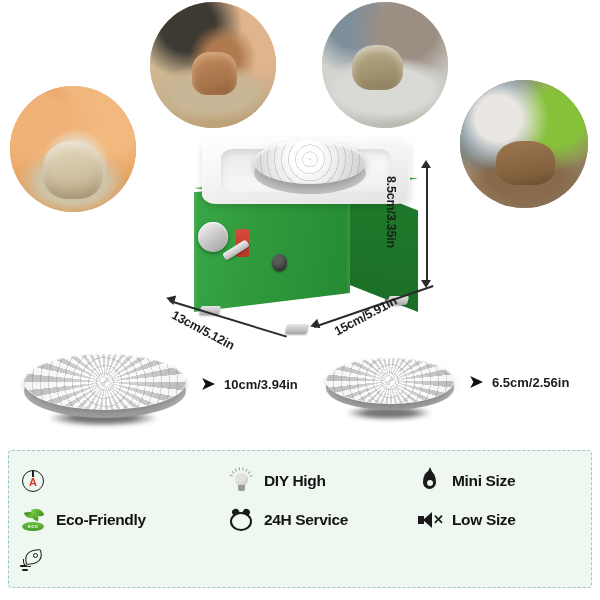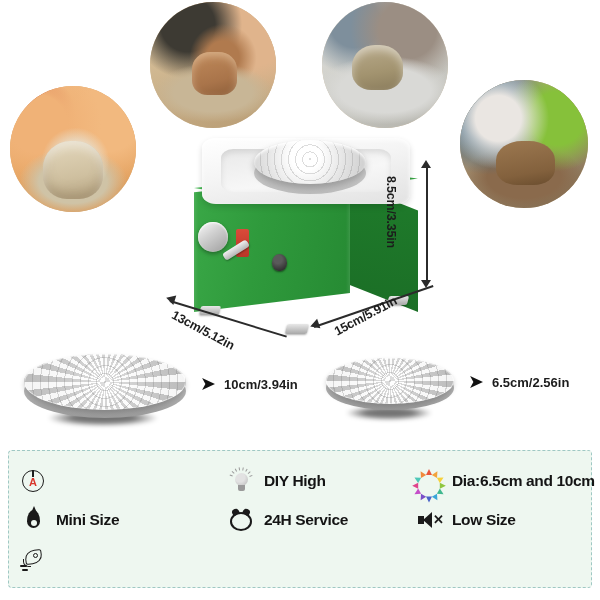--- a/index.html
+++ b/index.html
@@ -598,47 +598,40 @@
               <i style="transform: translate(-50%, -50%) rotate(230deg) translateY(9px);"></i>
               <i style="transform: translate(-50%, -50%) rotate(250deg) translateY(9px);"></i>
             </span>
           <span class="ic-bulb-glass"></span>
           <span class="ic-bulb-base"></span>
         </span>
       </span>
       <span class="feat-label">DIY High</span>
     </div>
 
-    <div class="feat">
-      <span class="feat-ico">
-        <span class="ic-wheel" id="color-wheel">
-            <i style="color: rgb(232, 85, 60); transform: translate(-50%, -50%) rotate(0deg) translateY(-9px);"></i>
-            <i style="color: rgb(242, 163, 60); transform: translate(-50%, -50%) rotate(30deg) translateY(-9px);"></i>
-            <i style="color: rgb(246, 209, 59); transform: translate(-50%, -50%) rotate(60deg) translateY(-9px);"></i>
-            <i style="color: rgb(143, 198, 63); transform: translate(-50%, -50%) rotate(90deg) translateY(-9px);"></i>
-            <i style="color: rgb(63, 184, 143); transform: translate(-50%, -50%) rotate(120deg) translateY(-9px);"></i>
-            <i style="color: rgb(58, 166, 216); transform: translate(-50%, -50%) rotate(150deg) translateY(-9px);"></i>
-            <i style="color: rgb(74, 99, 200); transform: translate(-50%, -50%) rotate(180deg) translateY(-9px);"></i>
-            <i style="color: rgb(122, 78, 200); transform: translate(-50%, -50%) rotate(210deg) translateY(-9px);"></i>
-            <i style="color: rgb(196, 78, 200); transform: translate(-50%, -50%) rotate(240deg) translateY(-9px);"></i>
-            <i style="color: rgb(224, 69, 140); transform: translate(-50%, -50%) rotate(270deg) translateY(-9px);"></i>
-            <i style="color: rgb(78, 200, 184); transform: translate(-50%, -50%) rotate(300deg) translateY(-9px);"></i>
-            <i style="color: rgb(240, 138, 60); transform: translate(-50%, -50%) rotate(330deg) translateY(-9px);"></i>
-          </span>
-      </span>
-      <span class="feat-label">Dia:6.5cm and 10cm</span>
-    </div>
 
     <div class="feat">
       <span class="feat-ico">
         <span class="ic-drop"></span>
       </span>
       <span class="feat-label">Mini Size</span>
     </div>
 
+    <div class="feat">
+      <span class="feat-ico">
+        <span class="ic-eco">
+          <span class="ic-eco-leaf" style="left:13px; top:2px; width:11px; height:9px; transform:rotate(-18deg);"></span>
+          <span class="ic-eco-leaf" style="left:6px; top:5px; width:10px; height:8px; transform:rotate(160deg);"></span>
+          <span class="ic-eco-leaf" style="left:12px; top:7px; width:8px; height:7px; transform:rotate(20deg);"></span>
+          <span class="ic-eco-mound"></span>
+          <span class="ic-eco-text">eco</span>
+        </span>
+      </span>
+      <span class="feat-label">Eco-Friendly</span>
+    </div>
 
     <div class="feat">
       <span class="feat-ico">
         <span class="ic-clock"></span>
       </span>
       <span class="feat-label">24H Service</span>
     </div>
 
     <div class="feat">
       <span class="feat-ico">

